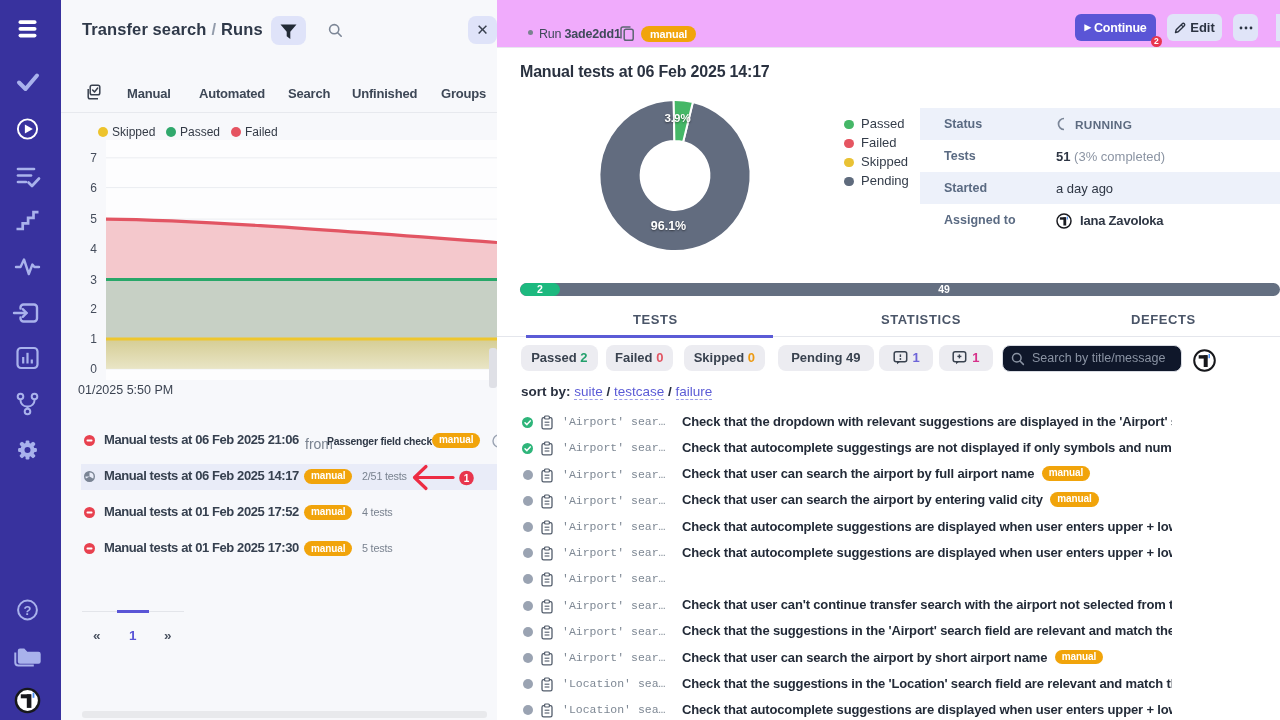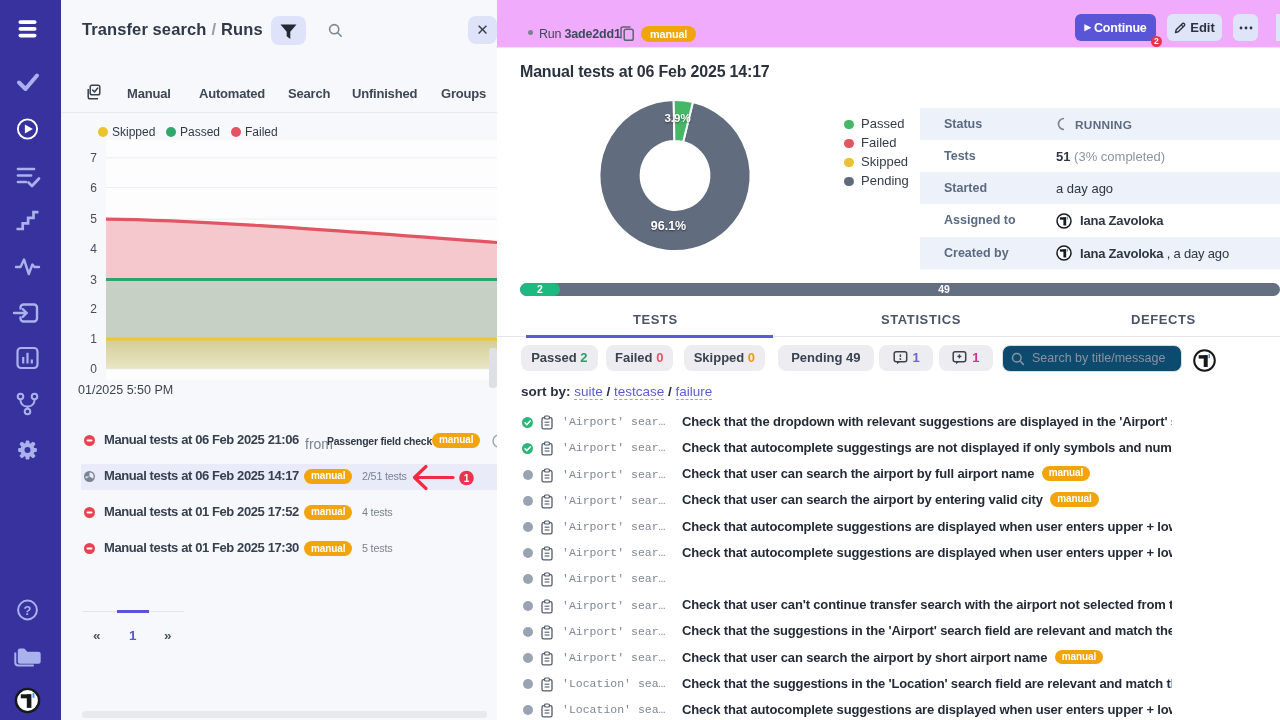--- a/index.html
+++ b/index.html
@@ -55,21 +55,21 @@
 .stlabel{position:absolute;left:24px;top:9px;font-size:12.5px;font-weight:bold;color:#5a6a82}
 .stval{position:absolute;left:136px;top:9px;font-size:13px;color:#2e3644}
 
 
 .rtabs{position:absolute;left:0;top:303px;width:783px;height:34px;border-bottom:1px solid #e4e6ec}
 .rtab{position:absolute;top:312px;font-size:13px;font-weight:bold;color:#4a5568;letter-spacing:.6px}
 .rtabunder{position:absolute;left:29px;top:335px;width:247px;height:2.5px;background:#5b5bd6}
 
 .fbtn{position:absolute;top:345px;height:26px;background:#ececf1;border-radius:8px;font-size:13px;font-weight:bold;color:#39424f;text-align:center;line-height:26px}
 .fnum-g{color:#23a06c}.fnum-r{color:#e25563}.fnum-o{color:#ec9a13}.fnum-i{color:#6c63d8;font-weight:bold}.fnum-p{color:#d6308a;font-weight:bold}
-.rsearch{position:absolute;left:505px;top:345px;width:180px;height:27px;background:#0c4a6e;border:1px solid #d9dce3;border-radius:8px;font-size:12.5px;color:#8a93a3;line-height:25px;padding-left:29px}
+.rsearch{position:absolute;left:505px;top:345px;width:180px;height:27px;background:#0f172a;border:1px solid #d9dce3;border-radius:8px;font-size:12.5px;color:#8a93a3;line-height:25px;padding-left:29px}
 
 .sortrow{position:absolute;left:24px;top:384px;font-size:13.5px;color:#2a3140;font-weight:bold}
 .sortlink{color:#5b5bd6;border-bottom:1px dashed #9b9be8;font-weight:normal}
 
 .trow{position:absolute;left:22px;width:653px;height:26.2px;overflow:hidden;white-space:nowrap}
 .tsuite{font-family:"Liberation Mono",monospace;font-size:11.5px;color:#7e8894}
 .tdesc{font-size:13px;letter-spacing:-0.15px;font-weight:bold;color:#232b38}
 </style>
 </head>
 <body>
@@ -293,30 +293,20 @@
   <div class="strow" style="top:204.4px">
       <span class="stlabel">Assigned to</span>
     <svg class="abs" style="left:135.5px;top:8.5px" width="16" height="16" viewBox="0 0 16 16">
         <circle cx="8" cy="8" r="7" fill="#fff" stroke="#1a1b20" stroke-width="1.5"></circle>
         <rect x="3.9" y="4.3" width="6" height="2.4" fill="#1a1b20"></rect>
         <rect x="7.4" y="4.3" width="2.8" height="8.2" fill="#1a1b20"></rect>
         <rect x="10.8" y="3.5" width="1.1" height="3" fill="#4a90f5"></rect>
       </svg>
     <span class="stval" style="left:160px;font-weight:bold;letter-spacing:-0.2px">Iana Zavoloka</span>
     </div>
-  <div class="strow alt" style="top:236.7px">
-      <span class="stlabel">Created by</span>
-    <svg class="abs" style="left:135.5px;top:8.5px" width="16" height="16" viewBox="0 0 16 16">
-        <circle cx="8" cy="8" r="7" fill="#fff" stroke="#1a1b20" stroke-width="1.5"></circle>
-        <rect x="3.9" y="4.3" width="6" height="2.4" fill="#1a1b20"></rect>
-        <rect x="7.4" y="4.3" width="2.8" height="8.2" fill="#1a1b20"></rect>
-        <rect x="10.8" y="3.5" width="1.1" height="3" fill="#4a90f5"></rect>
-      </svg>
-    <span class="stval" style="left:160px;font-weight:bold;letter-spacing:-0.2px">Iana Zavoloka <span style="font-weight:normal">, a day ago</span></span>
-    </div>
   <div class="rtabs"></div>
   <div class="rtab" style="left:136px">TESTS</div>
   <div class="rtab" style="left:384px">STATISTICS</div>
   <div class="rtab" style="left:634px">DEFECTS</div>
   <div class="rtabunder"></div>
   <div class="fbtn" style="left:23.7px;width:77.3px">Passed <span class="fnum-g">2</span></div>
   <div class="fbtn" style="left:108.7px;width:67px">Failed <span class="fnum-r">0</span></div>
   <div class="fbtn" style="left:187.2px;width:80.4px">Skipped <span class="fnum-o">0</span></div>
   <div class="fbtn" style="left:281px;width:95.7px">Pending 49</div>
   <div class="fbtn" style="left:382.4px;width:53.6px">

